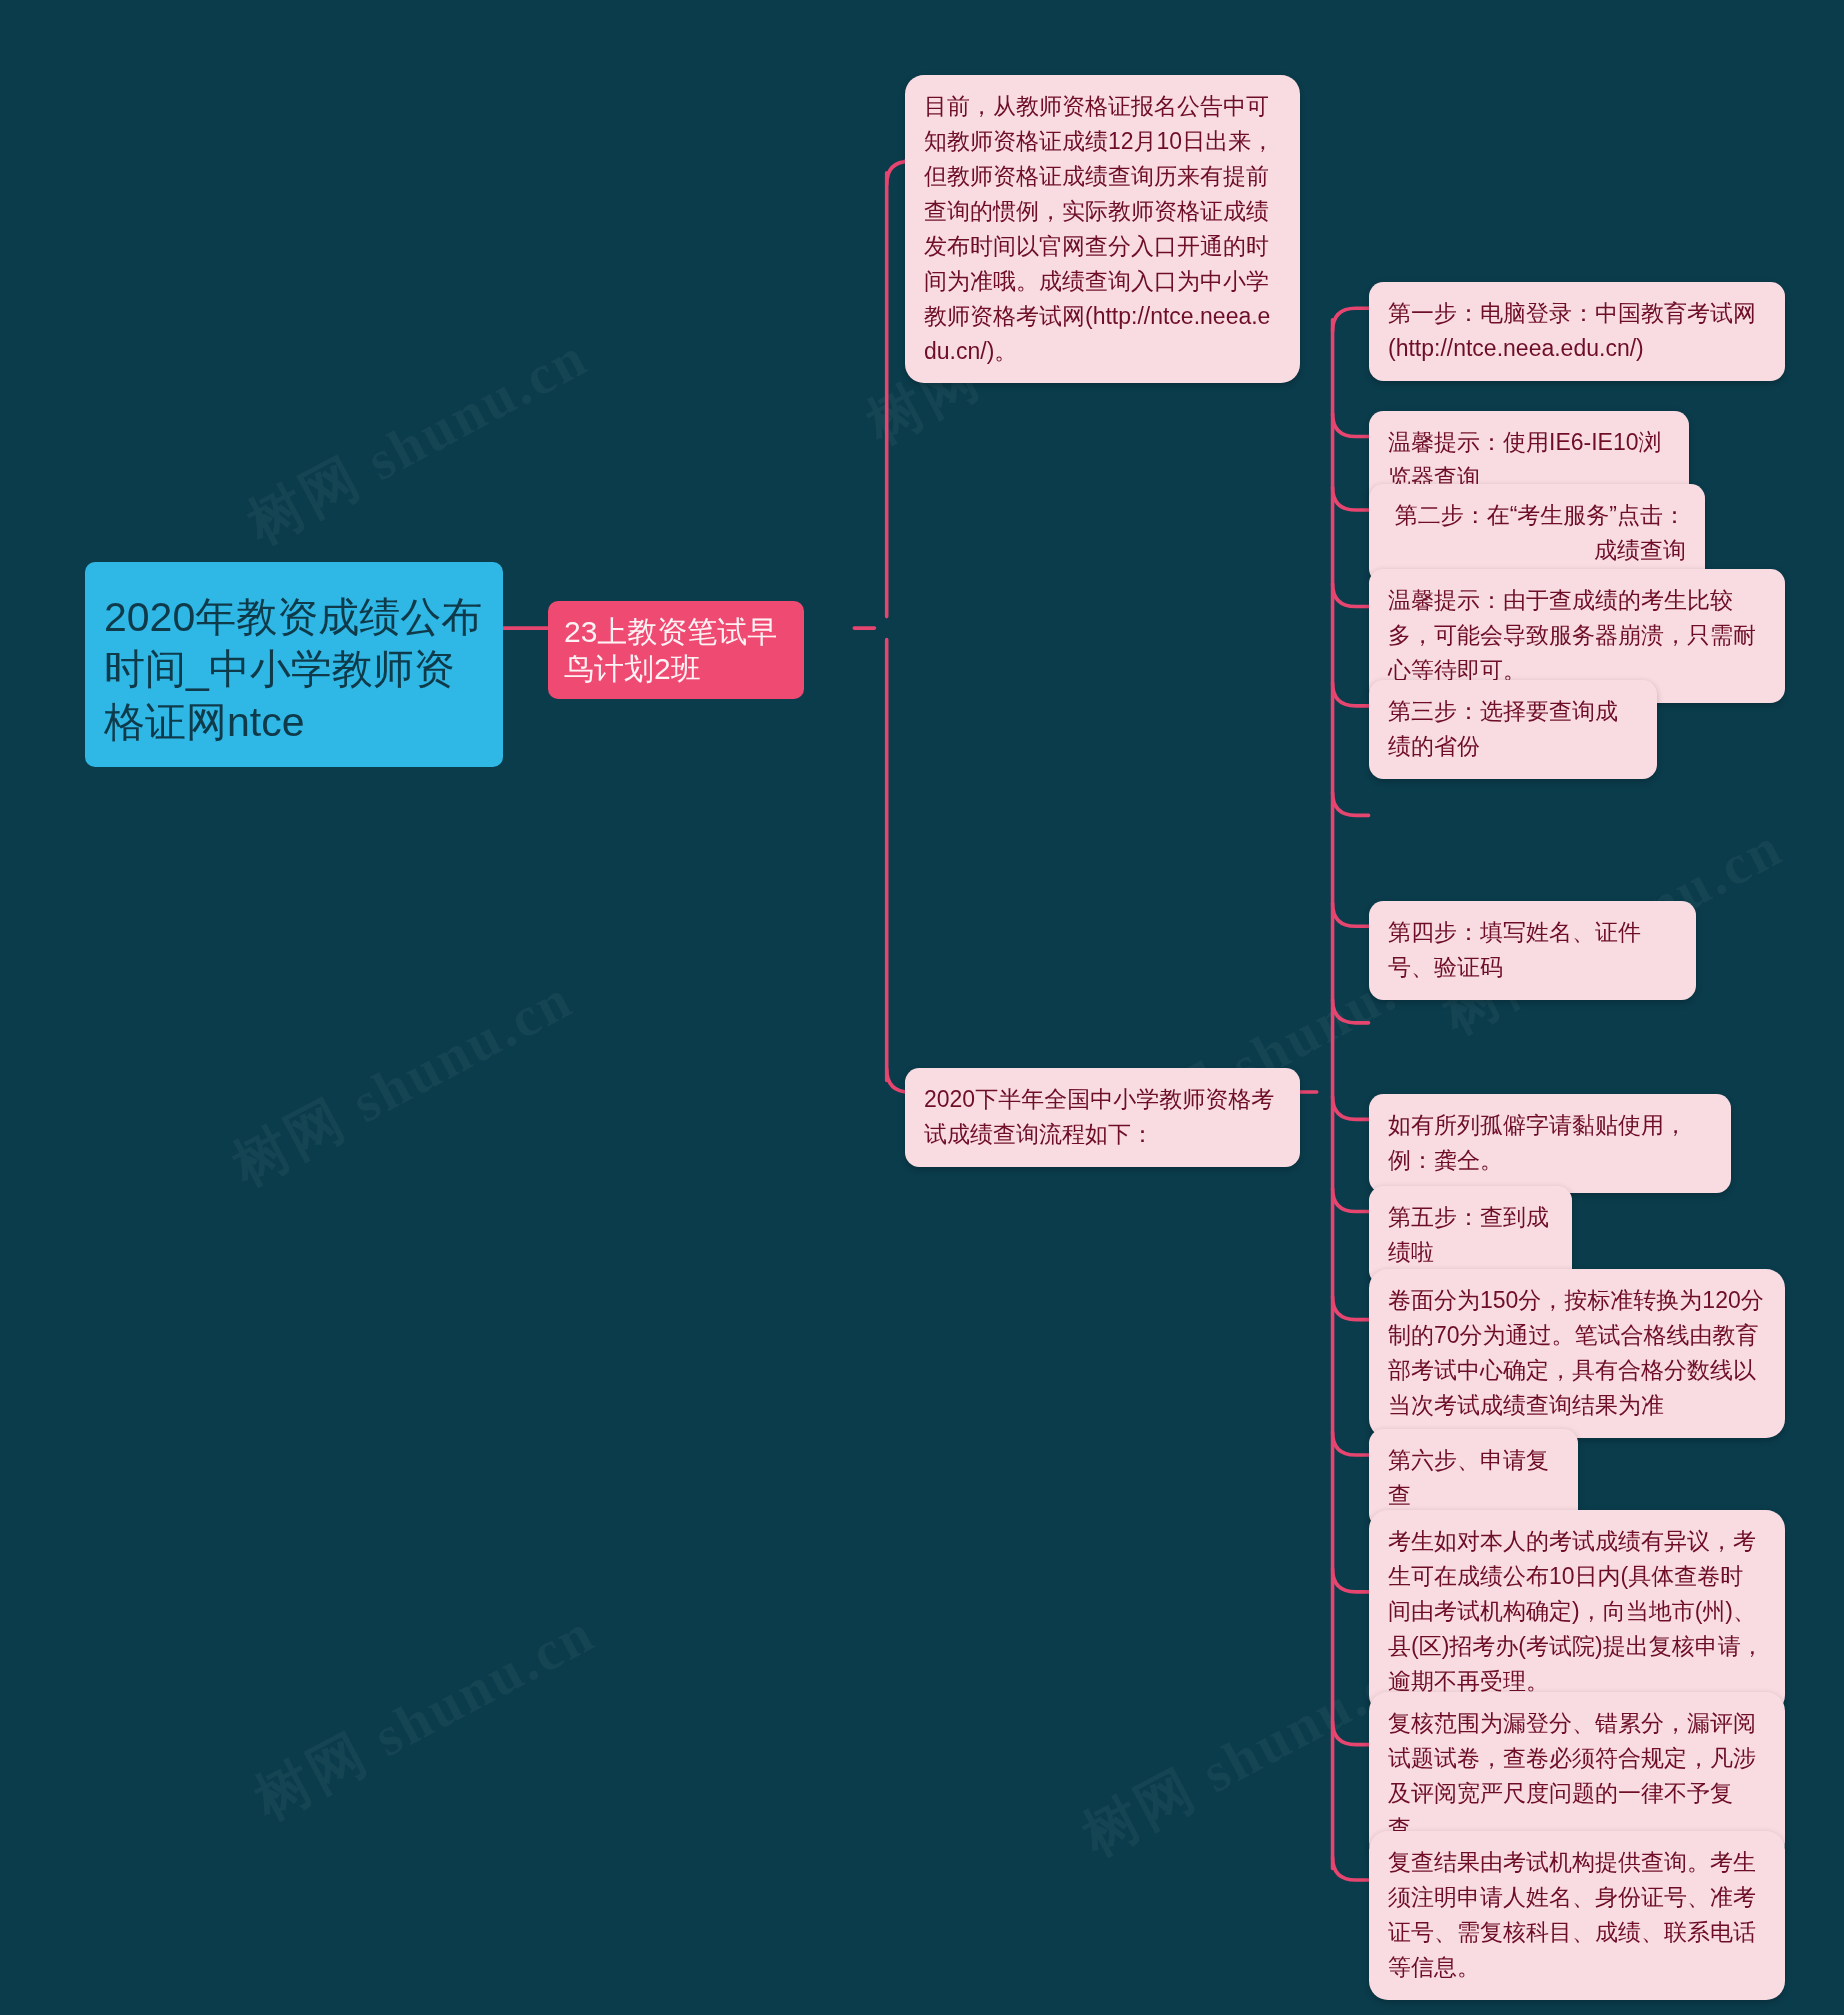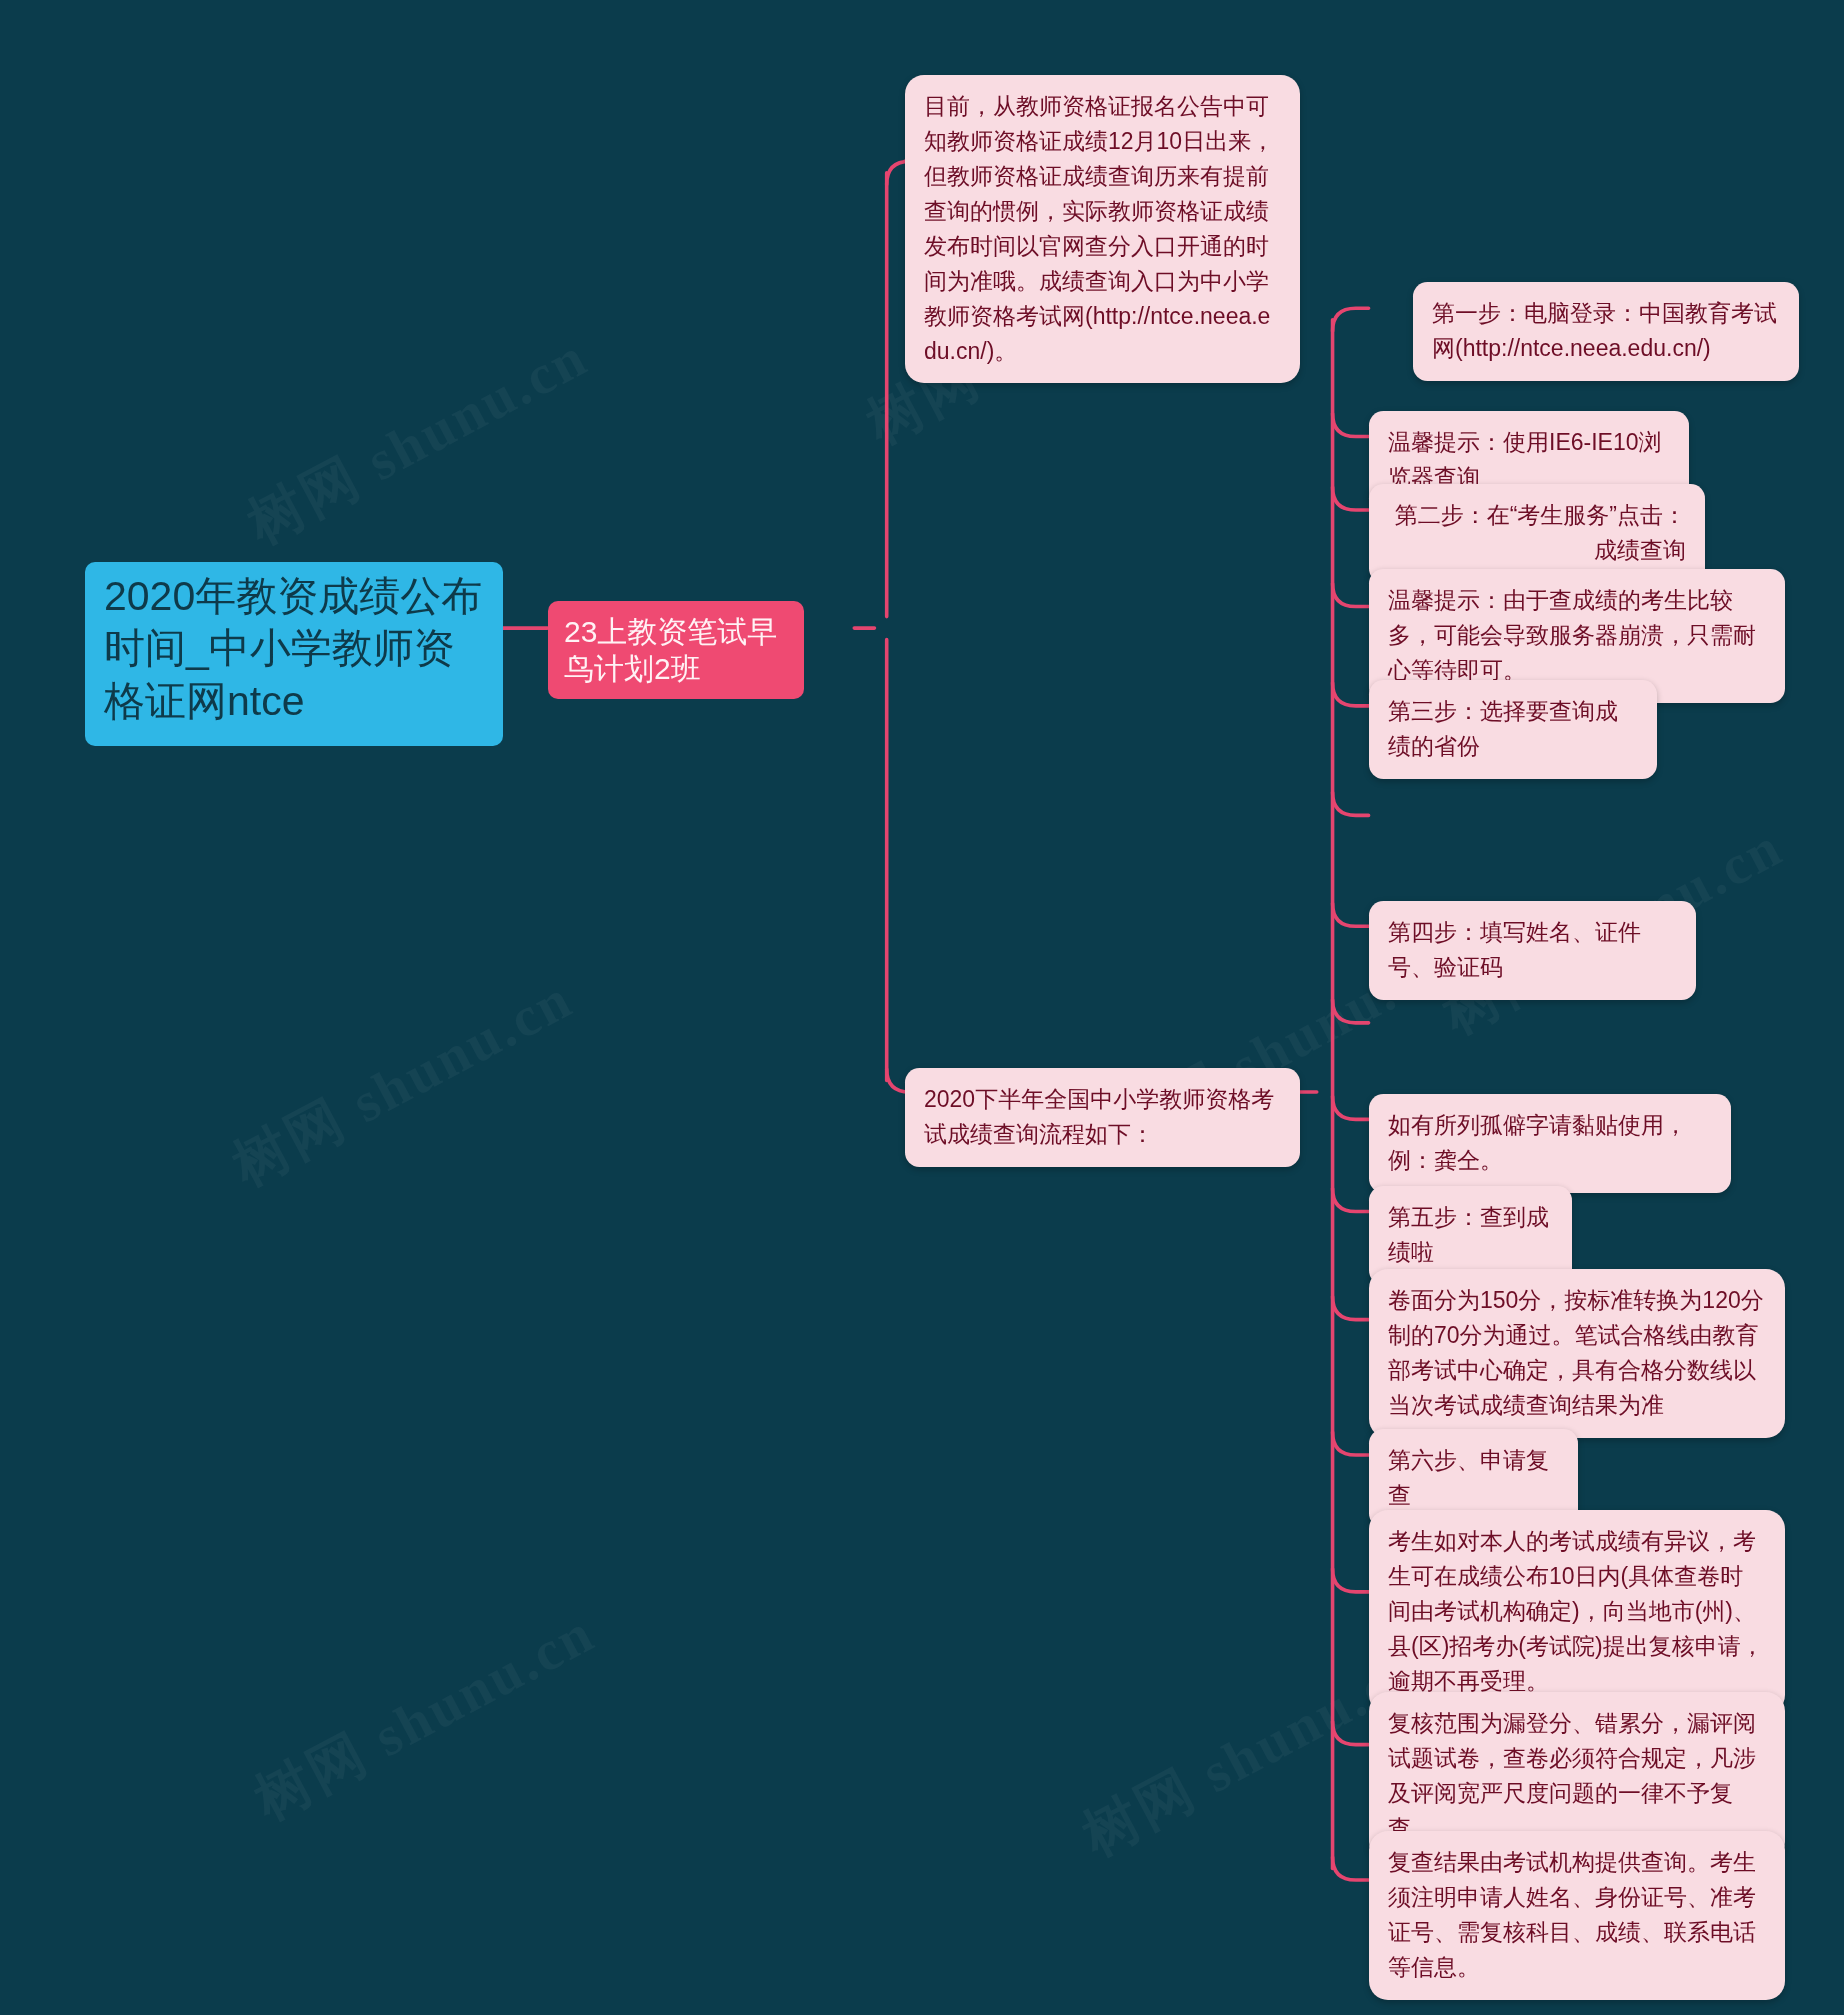--- a/index.html
+++ b/index.html
@@ -65,21 +65,21 @@
     display: block;
     width: 100%;
     white-space: pre-wrap;
     word-break: break-all;
   }
 
   .node-root {
     background: #2FB7E6;
     color: #0E3A4A;
     border-radius: 10px;
-    padding: 8px 19px 19px 19px;
+    padding: 29px 19px 19px 19px;
     font-size: 41px;
     line-height: 1.28;
     letter-spacing: 0px;
     justify-content: center;
   }
 
   .node-branch {
     background: #EF4A72;
     color: #FFF2F5;
     border-radius: 10px;
@@ -157,21 +157,21 @@
   </div>
 
   <div class="node node-leaf tall" style="left:905px; top:75px; width:395px;">
     <span class="txt">目前，从教师资格证报名公告中可知教师资格证成绩12月10日出来，但教师资格证成绩查询历来有提前查询的惯例，实际教师资格证成绩发布时间以官网查分入口开通的时间为准哦。成绩查询入口为中小学教师资格考试网(http://ntce.neea.edu.cn/)。</span>
   </div>
 
   <div class="node node-leaf" style="left:905px; top:1068px; width:395px;">
     <span class="txt">2020下半年全国中小学教师资格考试成绩查询流程如下：</span>
   </div>
 
-  <div class="node node-leaf" style="left:1369px; top:282px; width:386px;margin-left:44px;">
+  <div class="node node-leaf" style="left:1369px; top:282px; width:416px;">
     <span class="txt">第一步：电脑登录：中国教育考试网(http://ntce.neea.edu.cn/)</span>
   </div>
 
   <div class="node node-leaf" style="left:1369px; top:411px; width:320px;">
     <span class="txt">温馨提示：使用IE6-IE10浏览器查询</span>
   </div>
 
   <div class="node node-leaf" style="left:1369px; top:484px; width:336px;text-align:right;">
     <span class="txt">第二步：在“考生服务”点击：成绩查询</span>
   </div>

